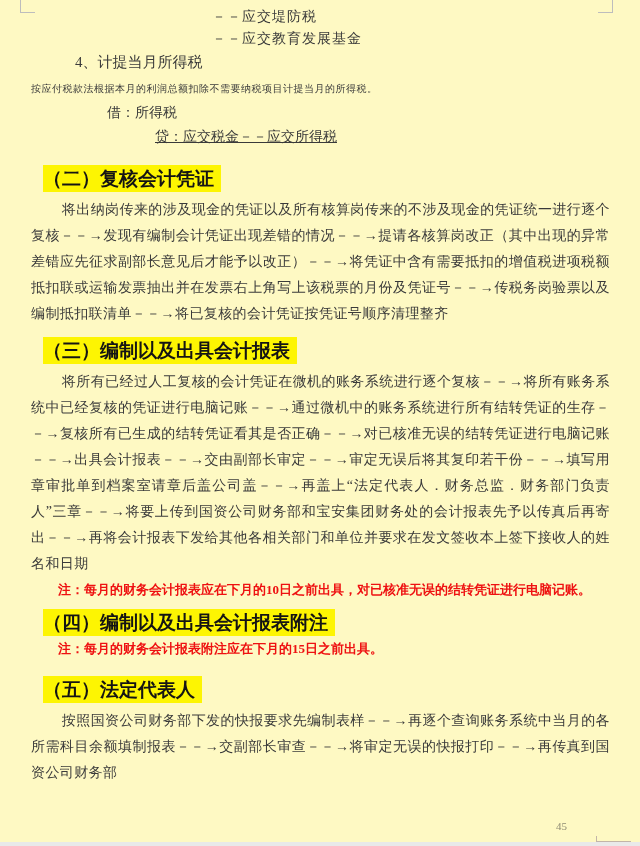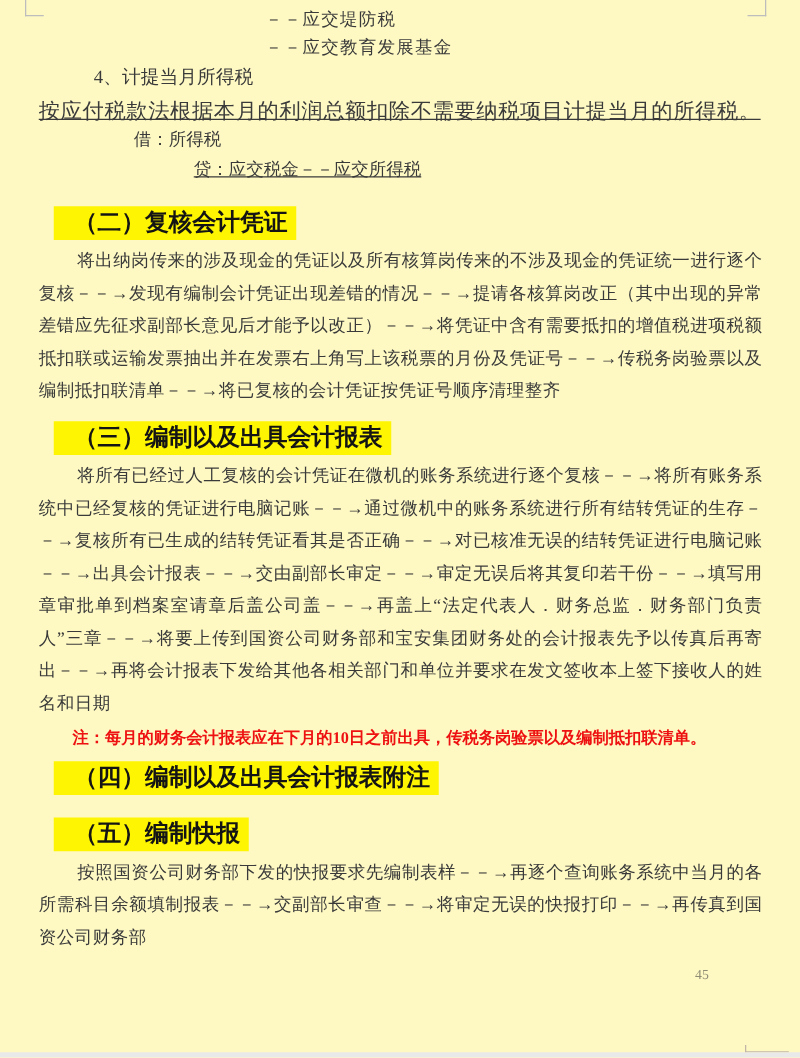--- a/index.html
+++ b/index.html
@@ -11,59 +11,59 @@
     overflow:hidden;
     font-family:"Liberation Serif", serif;
     color:#3a3a3a;
   }
   .content { padding:6px 30px 0 31px; }
 
   
   .dash-line { margin-left:181px; font-size:14px; line-height:22px; letter-spacing:1px; }
 
   .item-title { margin-left:44px; font-size:15px; line-height:24px; }
-  .intro-body { font-size:17px; line-height:25px; margin-top:2px; letter-spacing:0.5px;text-decoration:underline; }
+  .intro-body { font-size:10px; line-height:25px; margin-top:2px; letter-spacing:0.5px; }
   .debit-line  { margin-left:76px;  font-size:14px; line-height:24px; }
   .credit-line { margin-left:124px; font-size:14px; line-height:24px;text-decoration:underline; }
 
   .section-wrap2 { margin-top:16px; }
   .section-wrap3 { margin-top:10px; }
   .section-wrap4 { margin-top:10px;font-family:Liberation Serif, serif; }
   .section-wrap5 { margin-top:18px; }
 
   .section-heading {
     display:inline-block;
     margin-left:12px;
     background:#fdf502;
     color:#141414;
     font-weight:bold;
     font-size:19px;
     line-height:23px;
-    padding:2px 7px 2px 16px;
+    padding:2px 7px 2px 0;
   }
   .section-body {
     font-size:14px;
     line-height:26px;
     text-align:justify;
     text-indent:2.2em;
     margin-top:5px;
     letter-spacing:0.4px;
   }
   .section-note {
     color:#ee1111;
     font-weight:bold;
     font-size:13px;
     line-height:19px;
     margin-left:27px;
     margin-top:3px;
   }
 
   .page-number {
     position:absolute;
-    left:556px; top:774px;
+    left:556px; top:820px;
     font-size:11px;
     color:#8f8c74;
   }
 
   
   .mark-tl { position:absolute; left:20px;  top:-6px; width:14px; height:18px; border-left:1px solid #bdbdbd; border-bottom:1px solid #bdbdbd; }
   .mark-tr { position:absolute; left:598px; top:-6px; width:14px; height:18px; border-right:1px solid #bdbdbd; border-bottom:1px solid #bdbdbd; }
   .mark-br { position:absolute; left:596px; top:836px; width:34px; height:5px; border-left:1px solid #c2b5a8; border-bottom:1px solid #c2b5a8; }
 </style>
 </head>
@@ -86,29 +86,30 @@
     <div class="credit-line">贷：应交税金－－应交所得税</div>
 
     <div class="section-wrap2">
       <span class="section-heading">（二）复核会计凭证</span>
       <div class="section-body">将出纳岗传来的涉及现金的凭证以及所有核算岗传来的不涉及现金的凭证统一进行逐个复核－－→发现有编制会计凭证出现差错的情况－－→提请各核算岗改正（其中出现的异常差错应先征求副部长意见后才能予以改正）－－→将凭证中含有需要抵扣的增值税进项税额抵扣联或运输发票抽出并在发票右上角写上该税票的月份及凭证号－－→传税务岗验票以及编制抵扣联清单－－→将已复核的会计凭证按凭证号顺序清理整齐</div>
     </div>
 
     <div class="section-wrap3">
       <span class="section-heading">（三）编制以及出具会计报表</span>
       <div class="section-body">将所有已经过人工复核的会计凭证在微机的账务系统进行逐个复核－－→将所有账务系统中已经复核的凭证进行电脑记账－－→通过微机中的账务系统进行所有结转凭证的生存－－→复核所有已生成的结转凭证看其是否正确－－→对已核准无误的结转凭证进行电脑记账－－→出具会计报表－－→交由副部长审定－－→审定无误后将其复印若干份－－→填写用章审批单到档案室请章后盖公司盖－－→再盖上“法定代表人．财务总监．财务部门负责人”三章－－→将要上传到国资公司财务部和宝安集团财务处的会计报表先予以传真后再寄出－－→再将会计报表下发给其他各相关部门和单位并要求在发文签收本上签下接收人的姓名和日期</div>
-      <div class="section-note">注：每月的财务会计报表应在下月的10日之前出具，传税务岗验票以及编制抵扣联清单。</div>
+      <div class="section-note">注：每月的财务会计报表应在下月的10日之前出具，对已核准无误的结转凭证进行电脑记账。</div>
     </div>
 
     <div class="section-wrap4">
       <span class="section-heading">（四）编制以及出具会计报表附注</span>
+      <div class="section-note">注：每月的财务会计报表附注应在下月的15日之前出具。</div>
     </div>
 
     <div class="section-wrap5">
-      <span class="section-heading">（五）编制快报</span>
+      <span class="section-heading">（五）法定代表人</span>
       <div class="section-body">按照国资公司财务部下发的快报要求先编制表样－－→再逐个查询账务系统中当月的各所需科目余额填制报表－－→交副部长审查－－→将审定无误的快报打印－－→再传真到国资公司财务部</div>
       
     </div>
 
   </div>
 
   <div class="page-number">45</div>
 
 </div>
 

